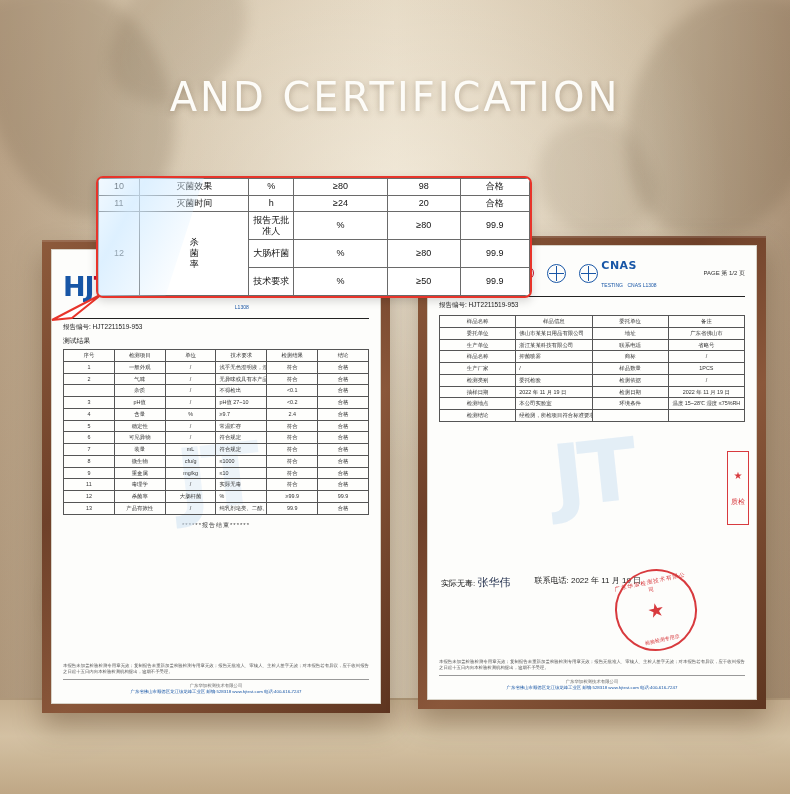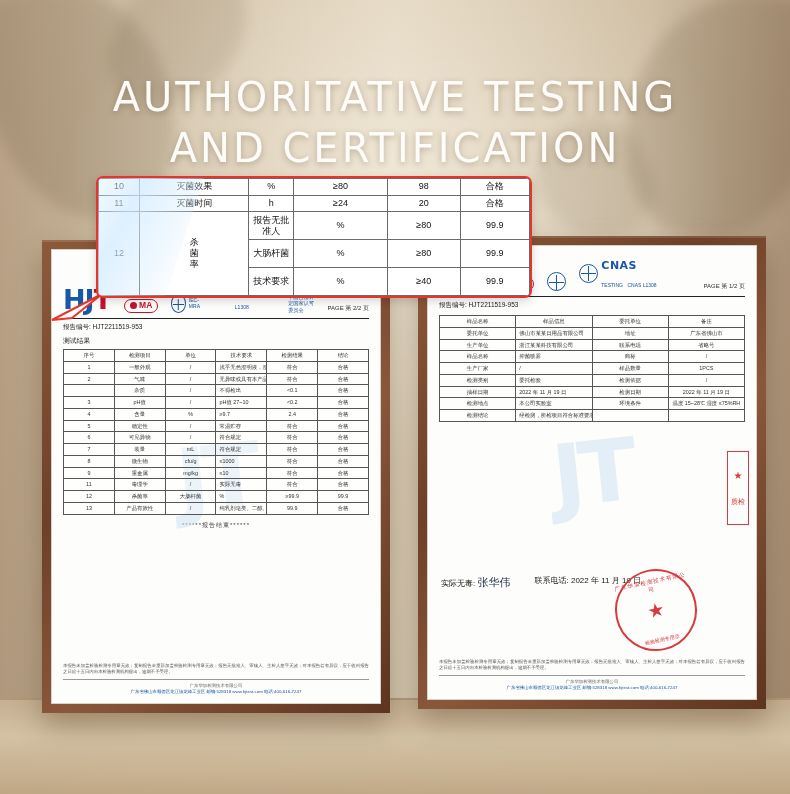--- a/index.html
+++ b/index.html
@@ -69,21 +69,21 @@
   .sheet{position:absolute;inset:0;padding:10px 12px;box-sizing:border-box;}
 
   
   .wm{
     position:absolute;left:50%;top:50%;transform:translate(-50%,-50%) rotate(-6deg);
     font-size:86px;font-weight:bold;color:#cfe2f3;opacity:.55;
     letter-spacing:-6px;pointer-events:none;font-family:"DejaVu Sans", sans-serif;
   }
 
   
-  .doc-head{display:flex;align-items:flex-end;gap:13px;position:relative;z-index:2;}
+  .doc-head{display:flex;align-items:center;gap:13px;position:relative;z-index:2;}
   .hjt{
     font-family:"DejaVu Sans", sans-serif;
     font-weight:bold;font-size:27px;color:#1856a6;letter-spacing:-1px;
     line-height:1;
   }
   .hjt .t{color:#c8102e;}
   .badge{
     border:1.4px solid #c8102e;color:#c8102e;border-radius:9px;
     font-size:8.5px;font-weight:bold;padding:1px 5px 1.5px;line-height:1.1;
     display:flex;align-items:center;gap:2px;
@@ -185,21 +185,20 @@
 <div class="stage">
   <div class="wallglow"></div>
   <div class="leafshadow ls1"></div>
   <div class="leafshadow ls2"></div>
   <div class="leafshadow ls3"></div>
   <div class="leafshadow ls4"></div>
   <div class="leafshadow ls5"></div>
   <div class="floor"></div>
 
   <div class="headline">
-    <span>AUTHORITATIVE TESTING</span>
     <span class="l2">AND CERTIFICATION</span>
   </div>
 
   <div class="frame" id="frame-left">
     <div class="frame-inner">
       <div class="sheet">
         <div class="wm">JT</div>
 
         <div class="doc-head">
           <div class="hjt">
@@ -514,21 +513,21 @@
           <tr>
             <td>大肠杆菌</td>
             <td style="width:10%">%</td>
             <td style="width:22%">≥80</td>
             <td style="width:17%">99.9</td>
             <td style="width:16%">合格</td>
           </tr>
           <tr>
             <td>技术要求</td>
             <td style="width:10%">%</td>
-            <td style="width:22%">≥40</td>
+            <td style="width:22%">≥50</td>
             <td style="width:17%">99.9</td>
             <td style="width:16%">合格</td>
           </tr>
         </tbody>
       </table>
     <div class="sheen"></div>
   </div>
 </div>
 
 </body></html>

